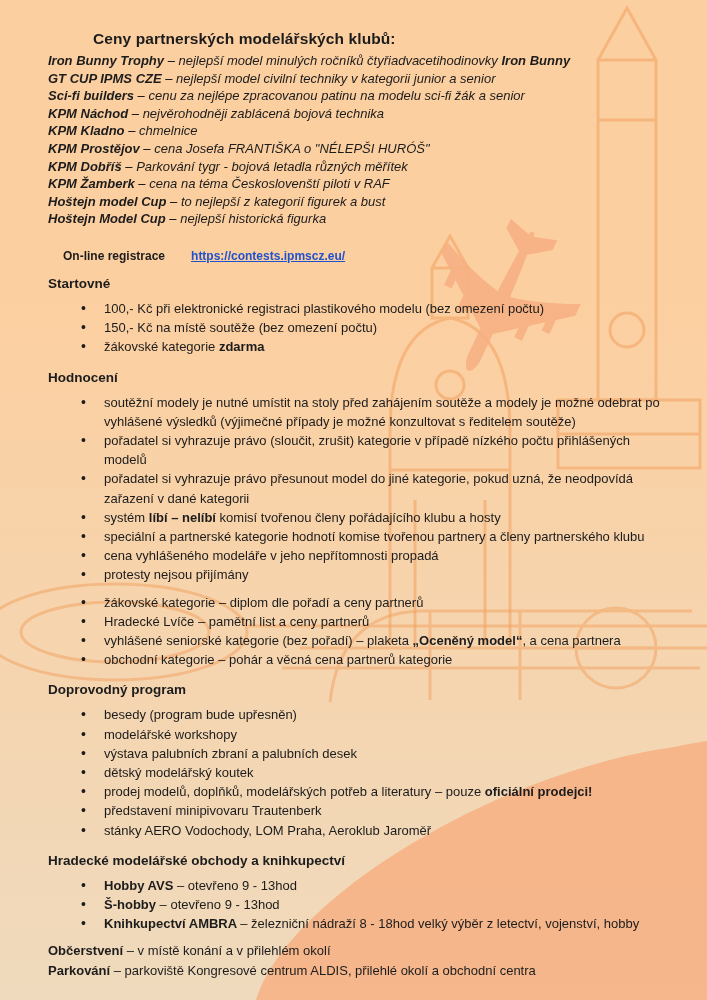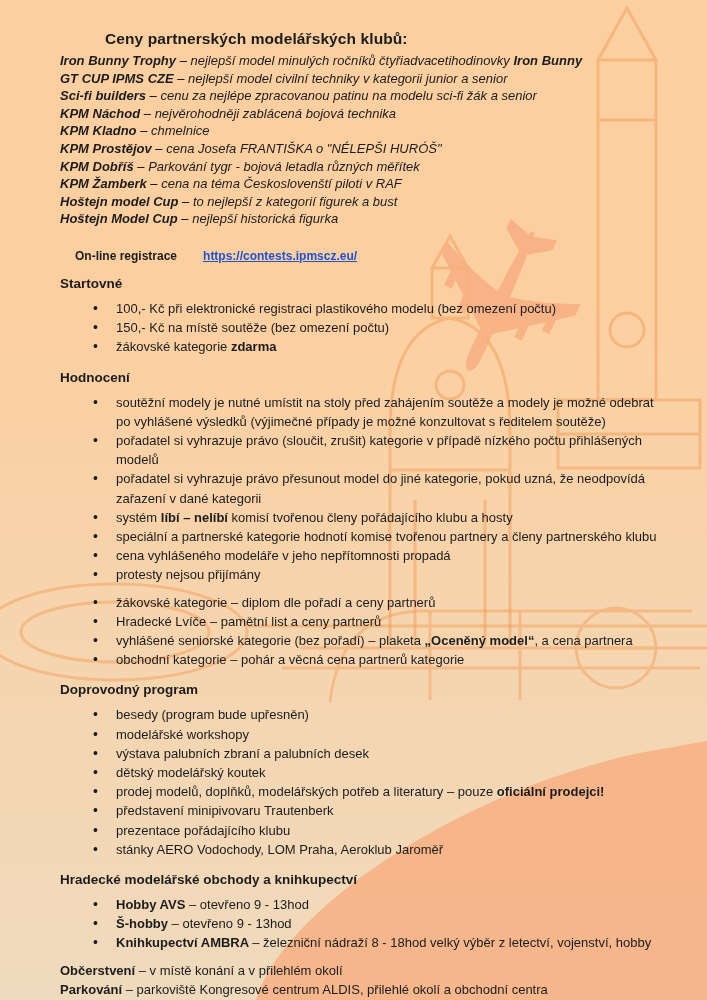--- a/index.html
+++ b/index.html
@@ -20,21 +20,21 @@
   .page{
     position:relative;width:707px;height:1000px;
     background:linear-gradient(180deg,var(--bg-top) 0%,var(--bg-top) 30%,var(--bg-bottom) 100%);
   }
   .watermark{
     position:absolute;inset:0;width:707px;height:1000px;
     pointer-events:none;
   }
   .content{
     position:absolute;inset:0;
-    padding:30px 36px 0 60px;
+    padding:30px 36px 0 48px;
     z-index:2;
   }
   h1{
     font-size:15.5px;font-weight:700;margin:0 0 4px 45px;letter-spacing:.1px;
   }
   .club-line{
     font-size:13px;line-height:17.6px;white-space:nowrap;
   }
   .seg{white-space:pre-wrap;}
   .seg-b{font-weight:700;}
@@ -168,21 +168,20 @@
 
     <section>
       <h2>Doprovodný program</h2>
       <ul class="bullets">
           <li class="bullet-item"><span class="seg">besedy (program bude upřesněn)</span></li>
           <li class="bullet-item"><span class="seg">modelářské workshopy</span></li>
           <li class="bullet-item"><span class="seg">výstava palubních zbraní a palubních desek</span></li>
           <li class="bullet-item"><span class="seg">dětský modelářský koutek</span></li>
           <li class="bullet-item"><span class="seg">prodej modelů, doplňků, modelářských potřeb a literatury – pouze </span><span class="seg seg-b">oficiální prodejci!</span></li>
           <li class="bullet-item"><span class="seg">představení minipivovaru Trautenberk</span></li>
-          <li class="bullet-item"><span class="seg">prezentace pořádajícího klubu</span></li>
           <li class="bullet-item"><span class="seg">stánky AERO Vodochody, LOM Praha, Aeroklub Jaroměř</span></li>
         </ul>
     </section>
 
     <section>
       <h2>Hradecké modelářské obchody a knihkupectví</h2>
       <ul class="bullets">
           <li class="bullet-item"><span class="seg seg-b">Hobby AVS </span><span class="seg">– otevřeno 9 - 13hod</span></li>
           <li class="bullet-item"><span class="seg seg-b">Š-hobby </span><span class="seg">– otevřeno 9 - 13hod</span></li>
           <li class="bullet-item"><span class="seg seg-b">Knihkupectví AMBRA </span><span class="seg">– železniční nádraží 8 - 18hod velký výběr z letectví, vojenství, hobby</span></li>

